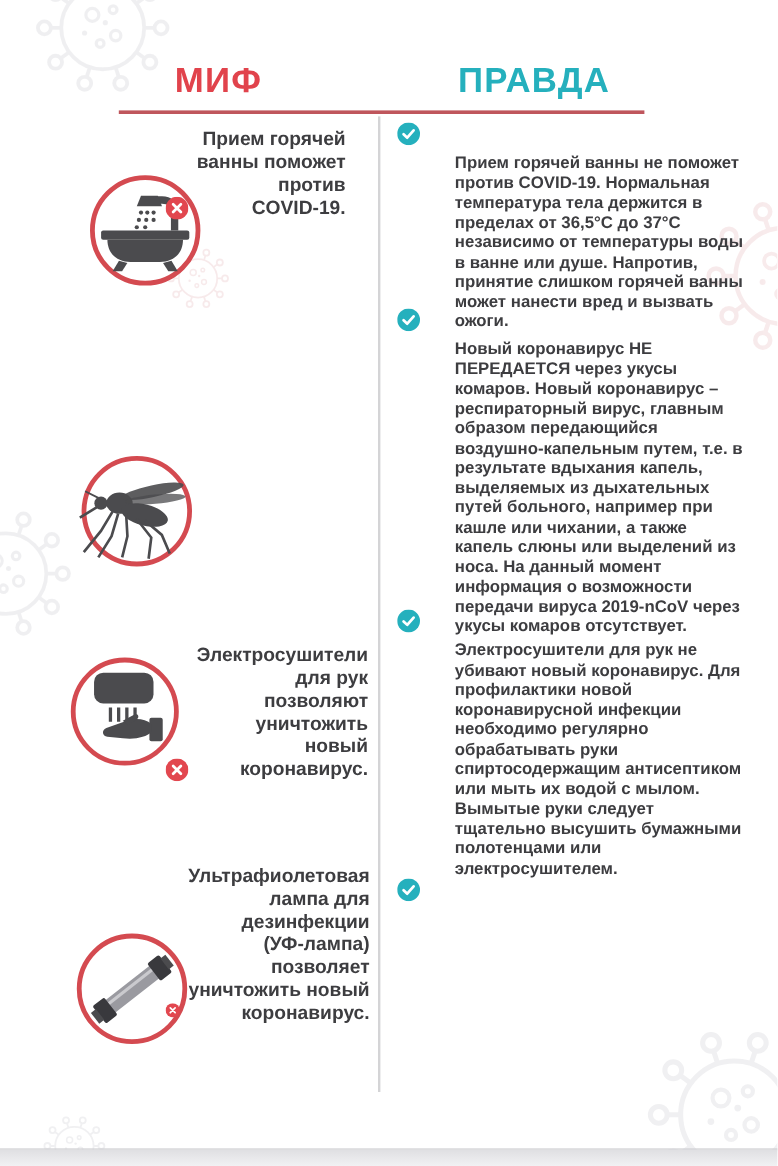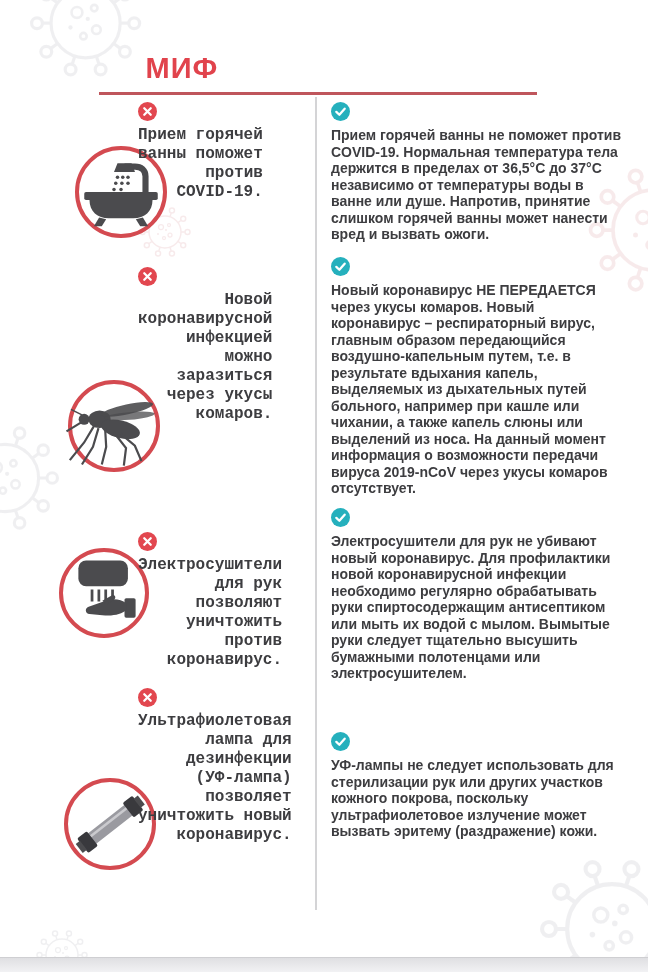--- a/index.html
+++ b/index.html
@@ -10,28 +10,28 @@
   .bg-svg { position:absolute; left:0; top:0; width:648px; height:972px; pointer-events:none; }
 
   .header-label { position:absolute; top:52px; font-size:29px; font-weight:bold; letter-spacing:1px; text-align:center; }
   .myth-label  { left:97px;  width:170px; color:#e1434c; }
   .truth-label { left:360px; width:170px; color:#25b0bd; }
   .red-line  { position:absolute; left:99px; top:92px; width:438px; height:3px; background:#bf565c; }
   .v-divider { position:absolute; left:315px; top:97px; width:2px; height:813px; background:#d4d4d6; }
 
   .mark { width:19px; height:19px; display:block; }
 
-  .myth-block { position:absolute; left:138px; width:170px; display:flex; flex-direction:column; align-items:flex-start;font-family:Liberation Mono, monospace; }
+  .myth-block { position:absolute; left:138px; width:170px; display:flex; flex-direction:row; align-items:flex-end; }
   .myth-block .mark { margin-right:7px; }
   .myth-text {
     margin-top:5px; font-size:16px; line-height:19px; font-weight:bold;
     color:#3d3d40; text-align:right; white-space:pre-line;
   }
   .truth-block { position:absolute; left:331px; width:292px; }
-  .truth-text { margin-top:6px; font-size:14px; line-height:16.5px; font-weight:bold; color:#3d3d40; }
+  .truth-text { margin-top:6px; font-size:14px; line-height:16.5px; font-weight:bold; color:#3d3d40;margin-left:48px; }
 
   .badge {
     position:absolute; border:4px solid #d44a50; border-radius:50%;
     background:#fff; display:flex; align-items:center; justify-content:center;
     overflow:visible;
   }
   .badge svg { width:100%; height:100%; overflow:visible; }
   .badge-1 { left:75px; top:146px; width:84px; height:84px; }
   .badge-2 { left:68px; top:380px; width:84px; height:84px; }
   .badge-2 svg { width:126%; height:126%; margin:-13%; }
@@ -76,20 +76,21 @@
     </defs>
     <use href="#virusdef" class="wm-gray" x="10" y="-20" width="130" height="130" transform="translate(10,-20) scale(1.08)"></use>
     <use href="#virusdef" class="wm-pink" x="0" y="0" width="120" height="120" transform="translate(578,155) scale(1.25)"></use>
     <use href="#virusdef" class="wm-gray" x="0" y="0" width="120" height="120" transform="translate(-58,415) scale(1.05)"></use>
     <use href="#virusdef" class="wm-gray" x="0" y="0" width="120" height="120" transform="translate(528,845) scale(1.4)"></use>
     <use href="#virusdef" class="wm-pink" x="0" y="0" width="120" height="120" transform="translate(135,202) scale(0.5)"></use>
     <use href="#virusdef" class="wm-gray" x="0" y="0" width="120" height="120" transform="translate(32,925) scale(0.5)"></use>
   </svg>
 
   <div class="header-label myth-label">МИФ</div>
+  <div class="header-label truth-label">ПРАВДА</div>
   <div class="red-line"></div>
   <div class="v-divider"></div>
 
   <div class="badge badge-1">
     <svg viewBox="0 0 96 96" xmlns="http://www.w3.org/2000/svg" fill="#4b4b4e">
       <rect x="6" y="48" width="84" height="9" rx="2"></rect>
       <path d="M12 57 h72 c0 13 -9 21 -22 21 H34 C21 78 12 70 12 57 z"></path>
       <path d="M23 77 l-6 10 h9 l5 -8 z"></path>
       <path d="M73 77 l6 10 h-9 l-5 -8 z"></path>
       <path d="M76 48 V30 c0 -7 -5 -11 -12 -11 H52" fill="none" stroke="#4b4b4e" stroke-width="7"></path>
@@ -137,35 +138,20 @@
         <ellipse cx="60" cy="33" rx="24" ry="4.5" transform="rotate(-12 60 33)" stroke="none" opacity="0.9"></ellipse>
         <ellipse cx="62" cy="39" rx="23" ry="3.5" transform="rotate(-5 62 39)" stroke="none" opacity="0.75"></ellipse>
         <path d="M30 48 L21 63 L8 79" fill="none" stroke-width="2"></path>
         <path d="M34 50 L29 67 L19 83" fill="none" stroke-width="2"></path>
         <path d="M40 50 L41 67 L37 83" fill="none" stroke-width="2"></path>
         <path d="M48 54 L59 68 L57 84" fill="none" stroke-width="2"></path>
         <path d="M54 55 L67 66 L73 80" fill="none" stroke-width="2"></path>
       </g>
     </svg>
   </div>
-  <div class="myth-block" style="top:267px">
-    <span class="mark">
-      <svg viewBox="0 0 20 20">
-          <circle cx="10" cy="10" r="10" fill="#e2474f"></circle>
-          <path d="M6.6 6.6 L13.4 13.4 M13.4 6.6 L6.6 13.4" stroke="#fff" stroke-width="2.4" stroke-linecap="round"></path>
-        </svg>
-    </span>
-    <div class="myth-text">Новой
-коронавирусной
-инфекцией
-можно
-заразиться
-через укусы
-комаров.</div>
-  </div>
   <div class="truth-block" style="top:257px">
     <span class="mark">
       <svg viewBox="0 0 20 20">
           <circle cx="10" cy="10" r="10" fill="#25b0bd"></circle>
           <path d="M5.6 10.4 L8.8 13.4 L14.4 7" stroke="#fff" stroke-width="2.4" fill="none" stroke-linecap="round" stroke-linejoin="round"></path>
         </svg>
     </span>
     <div class="truth-text">Новый коронавирус НЕ ПЕРЕДАЕТСЯ через укусы комаров. Новый коронавирус – респираторный вирус, главным образом передающийся воздушно-капельным путем, т.е. в результате вдыхания капель, выделяемых из дыхательных путей больного, например при кашле или чихании, а также капель слюны или выделений из носа. На данный момент информация о возможности передачи вируса 2019-nCoV через укусы комаров отсутствует.</div>
   </div>
 
@@ -182,21 +168,21 @@
     <span class="mark">
       <svg viewBox="0 0 20 20">
           <circle cx="10" cy="10" r="10" fill="#e2474f"></circle>
           <path d="M6.6 6.6 L13.4 13.4 M13.4 6.6 L6.6 13.4" stroke="#fff" stroke-width="2.4" stroke-linecap="round"></path>
         </svg>
     </span>
     <div class="myth-text">Электросушители
 для рук
 позволяют
 уничтожить
-против
+новый
 коронавирус.</div>
   </div>
   <div class="truth-block" style="top:508px">
     <span class="mark">
       <svg viewBox="0 0 20 20">
           <circle cx="10" cy="10" r="10" fill="#25b0bd"></circle>
           <path d="M5.6 10.4 L8.8 13.4 L14.4 7" stroke="#fff" stroke-width="2.4" fill="none" stroke-linecap="round" stroke-linejoin="round"></path>
         </svg>
     </span>
     <div class="truth-text">Электросушители для рук не убивают новый коронавирус. Для профилактики новой коронавирусной инфекции необходимо регулярно обрабатывать руки спиртосодержащим антисептиком или мыть их водой с мылом. Вымытые руки следует тщательно высушить бумажными полотенцами или электросушителем.</div>
@@ -207,21 +193,21 @@
       <g transform="rotate(-38 48 48)">
         <rect x="16" y="41" width="64" height="15" rx="3" fill="#9a9aa0"></rect>
         <rect x="16" y="44" width="64" height="3" fill="#cacace"></rect>
         <rect x="8" y="38" width="14" height="21" rx="2" fill="#39393d"></rect>
         <rect x="74" y="38" width="14" height="21" rx="2" fill="#39393d"></rect>
         <rect x="3" y="42" width="6" height="13" fill="#4b4b4e"></rect>
         <rect x="87" y="42" width="6" height="13" fill="#4b4b4e"></rect>
       </g>
     </svg>
   </div>
-  <div class="myth-block" style="top:688px">
+  <div class="myth-block" style="top:716px">
     <span class="mark">
       <svg viewBox="0 0 20 20">
           <circle cx="10" cy="10" r="10" fill="#e2474f"></circle>
           <path d="M6.6 6.6 L13.4 13.4 M13.4 6.6 L6.6 13.4" stroke="#fff" stroke-width="2.4" stroke-linecap="round"></path>
         </svg>
     </span>
     <div class="myth-text">Ультрафиолетовая
 лампа для
 дезинфекции
 (УФ-лампа)
@@ -229,17 +215,16 @@
 уничтожить новый
 коронавирус.</div>
   </div>
   <div class="truth-block" style="top:732px">
     <span class="mark">
       <svg viewBox="0 0 20 20">
           <circle cx="10" cy="10" r="10" fill="#25b0bd"></circle>
           <path d="M5.6 10.4 L8.8 13.4 L14.4 7" stroke="#fff" stroke-width="2.4" fill="none" stroke-linecap="round" stroke-linejoin="round"></path>
         </svg>
     </span>
-    <div class="truth-text">УФ-лампы не следует использовать для стерилизации рук или других участков кожного покрова, поскольку ультрафиолетовое излучение может вызвать эритему (раздражение) кожи.</div>
   </div>
 
   <div class="footer-edge"></div>
 </div>
 
 </body></html>

